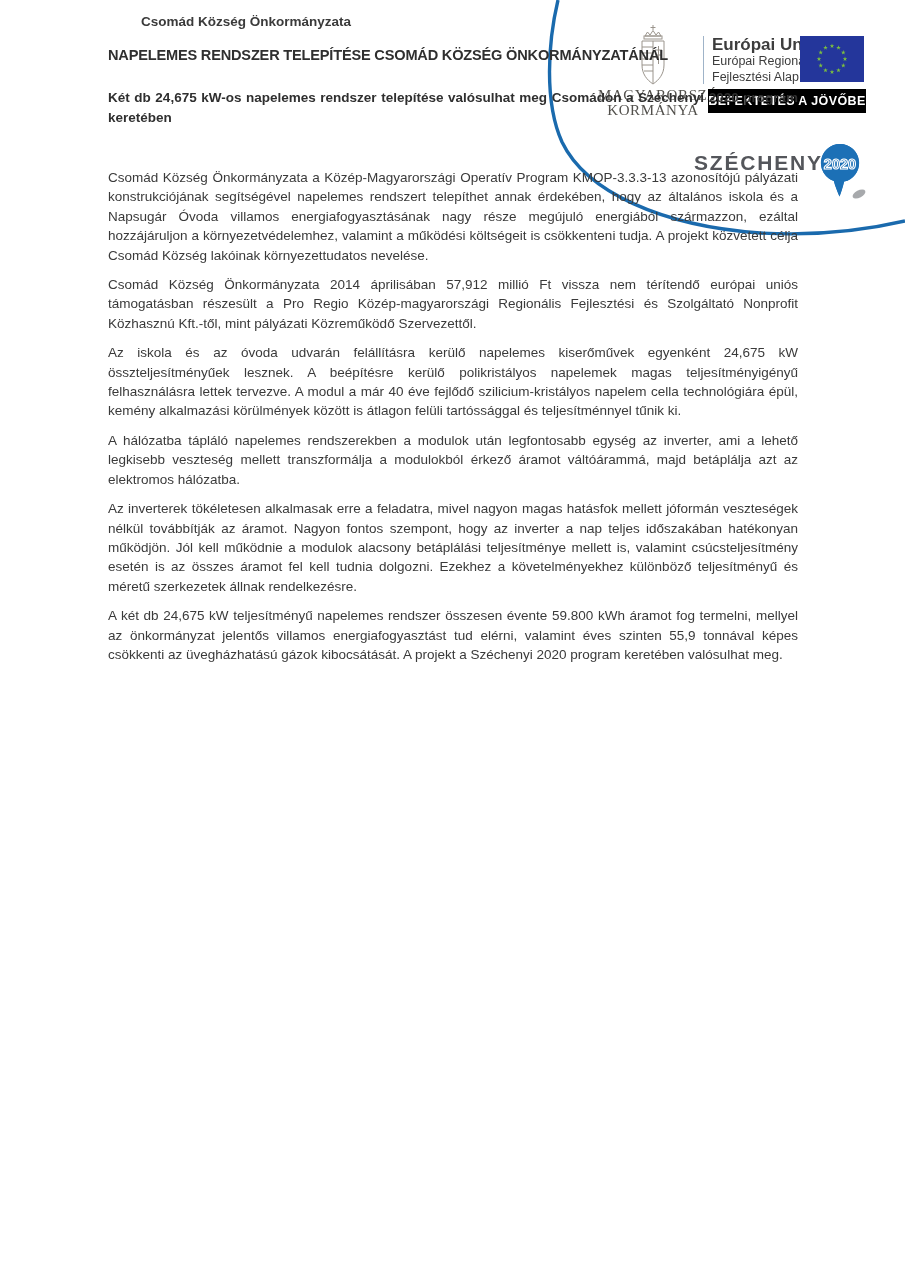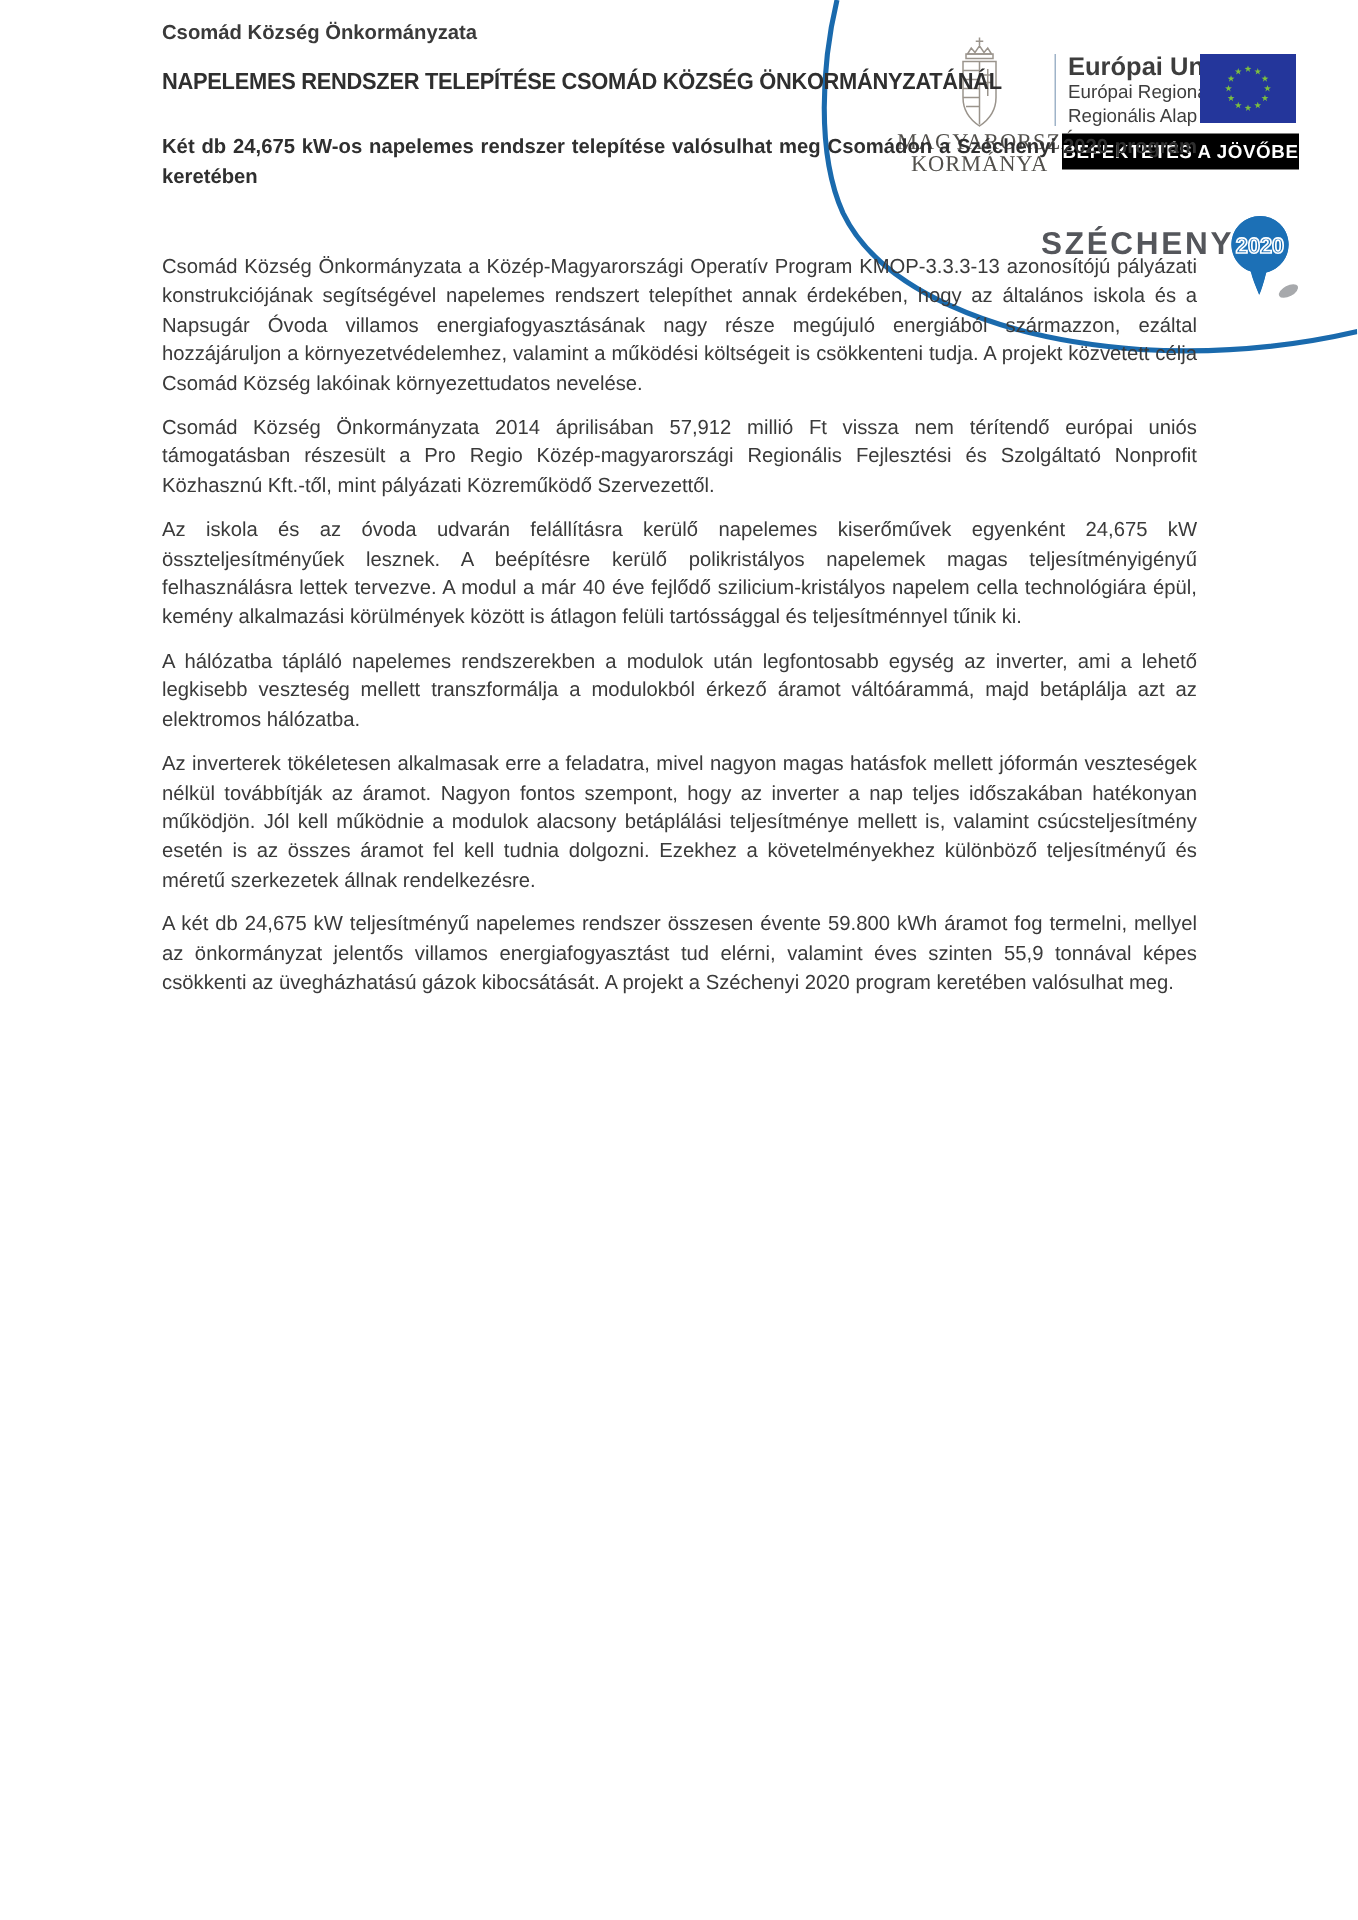--- a/index.html
+++ b/index.html
@@ -31,21 +31,21 @@
     color:#ffffff;font-weight:bold;font-size:12.5px;letter-spacing:0.4px;
   }
   .szechenyi-text{
     position:absolute;left:694px;top:151px;
     font-weight:bold;font-size:21px;letter-spacing:1.8px;color:#54565b;
   }
   .pin{position:absolute;left:820px;top:143px;}
   
   .content{position:absolute;left:108px;top:0;width:690px;}
   .doc-date{margin-top:192px;font-size:13.5px;line-height:19px;}
-  .doc-org{margin-top:12px;font-size:13.5px;font-weight:bold;line-height:19px;}
+  .doc-org{margin-top:12px;font-size:13.5px;font-weight:bold;line-height:19px;margin-left:33px;}
   .doc-title{
     margin:31px 0 0 0;font-size:28px;font-weight:bold;
     letter-spacing:0.5px;line-height:32px;
   }
   .doc-subtitle{
     margin:15px 0 0 0;font-size:15.5px;font-weight:bold;color:#2f2f2f;
     line-height:18px;letter-spacing:-0.2px;
     transform:scaleX(0.94);transform-origin:left center;
     white-space:nowrap;
   }
@@ -91,21 +91,21 @@
       <div>MAGYARORSZÁG</div>
       <div>KORMÁNYA</div>
     </div>
   </div>
 
   <div class="vdivider"></div>
 
   <div class="eu-text">
     <div class="b">Európai Unió</div>
     <div>Európai Regionális</div>
-    <div>Regionális Alap</div>
+    <div>Fejlesztési Alap</div>
   </div>
 
   <svg class="eu-flag" width="64" height="46" viewBox="0 0 64 46" aria-hidden="true">
     <defs>
       <path id="st" d="M0,-2.4 L0.56,-0.77 2.28,-0.74 0.9,0.3 1.41,1.94 0,0.9 -1.41,1.94 -0.9,0.3 -2.28,-0.74 -0.56,-0.77 Z" fill="#7cbf3f"></path>
     </defs>
     <rect width="64" height="46" fill="#24369b"></rect>
     <use href="#st" x="32" y="10"></use>
     <use href="#st" x="38.5" y="11.7"></use>
     <use href="#st" x="43.3" y="16.5"></use>

